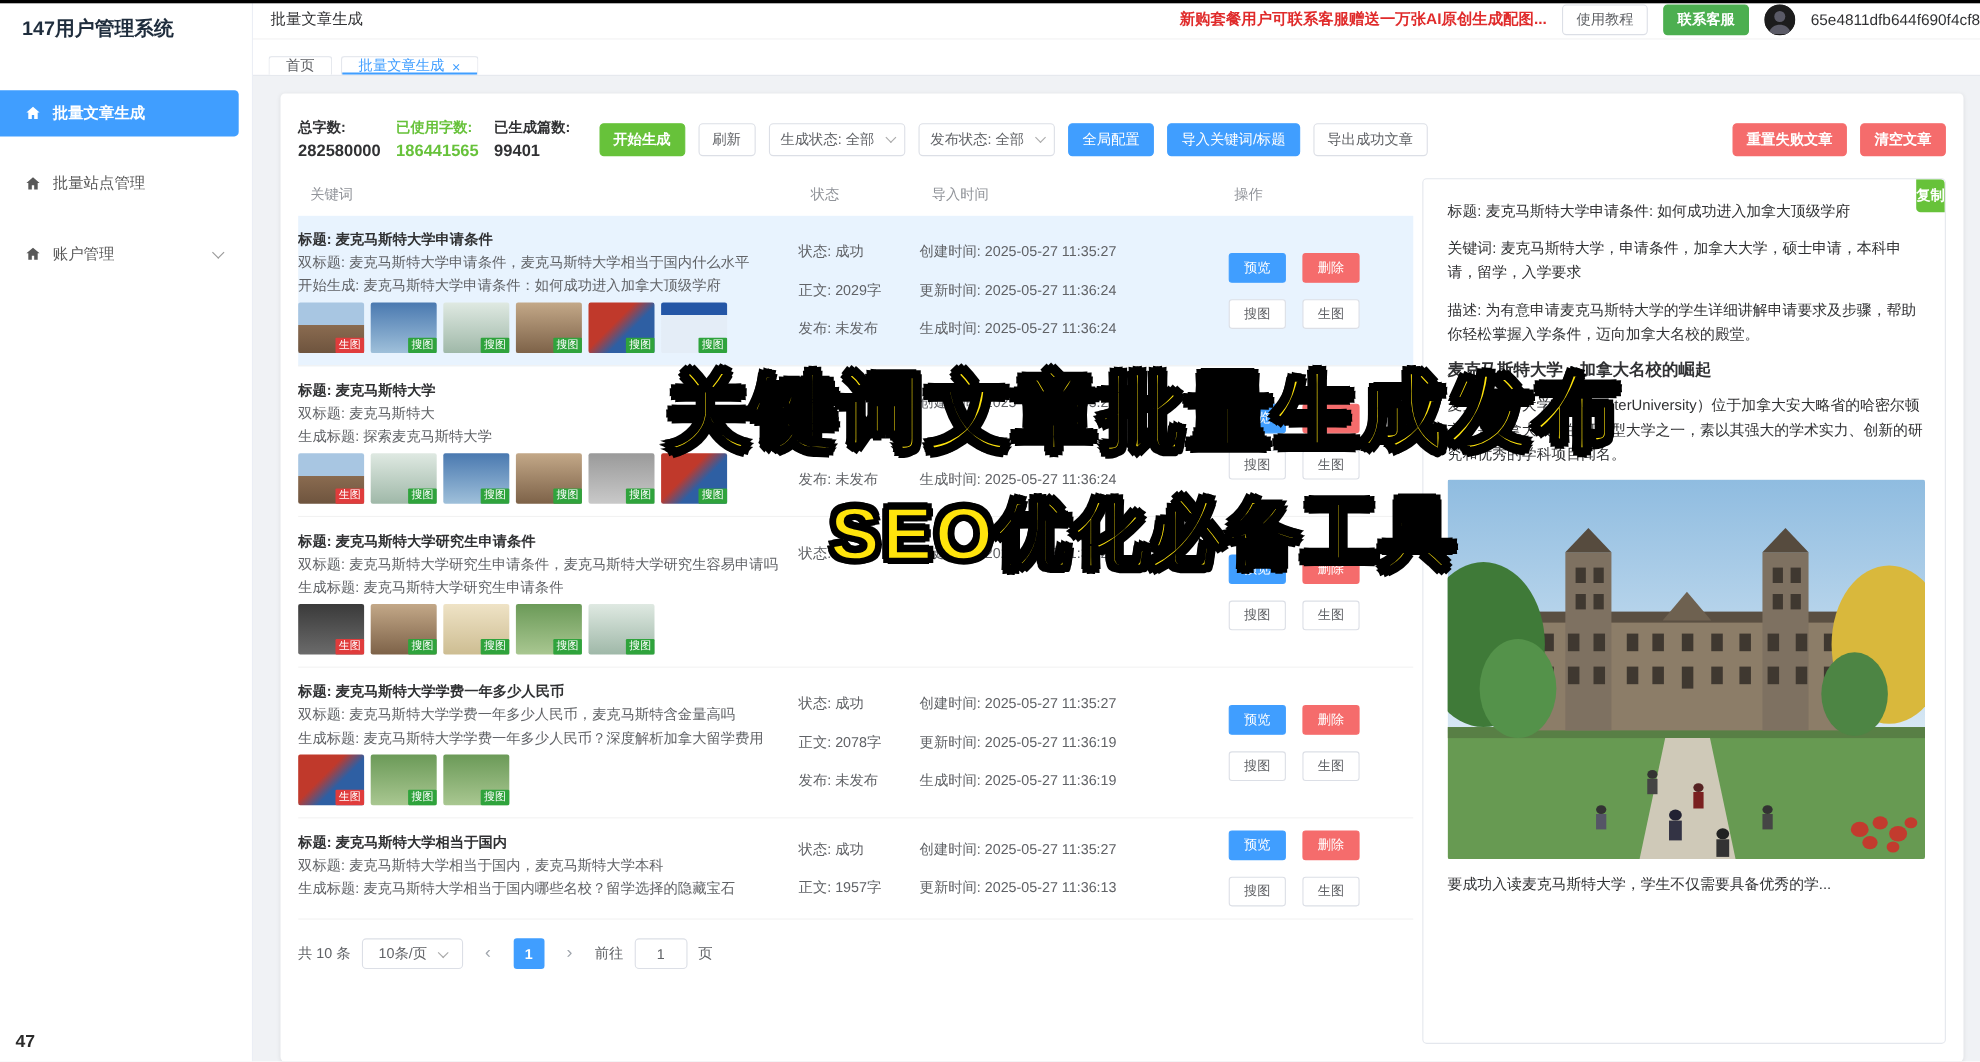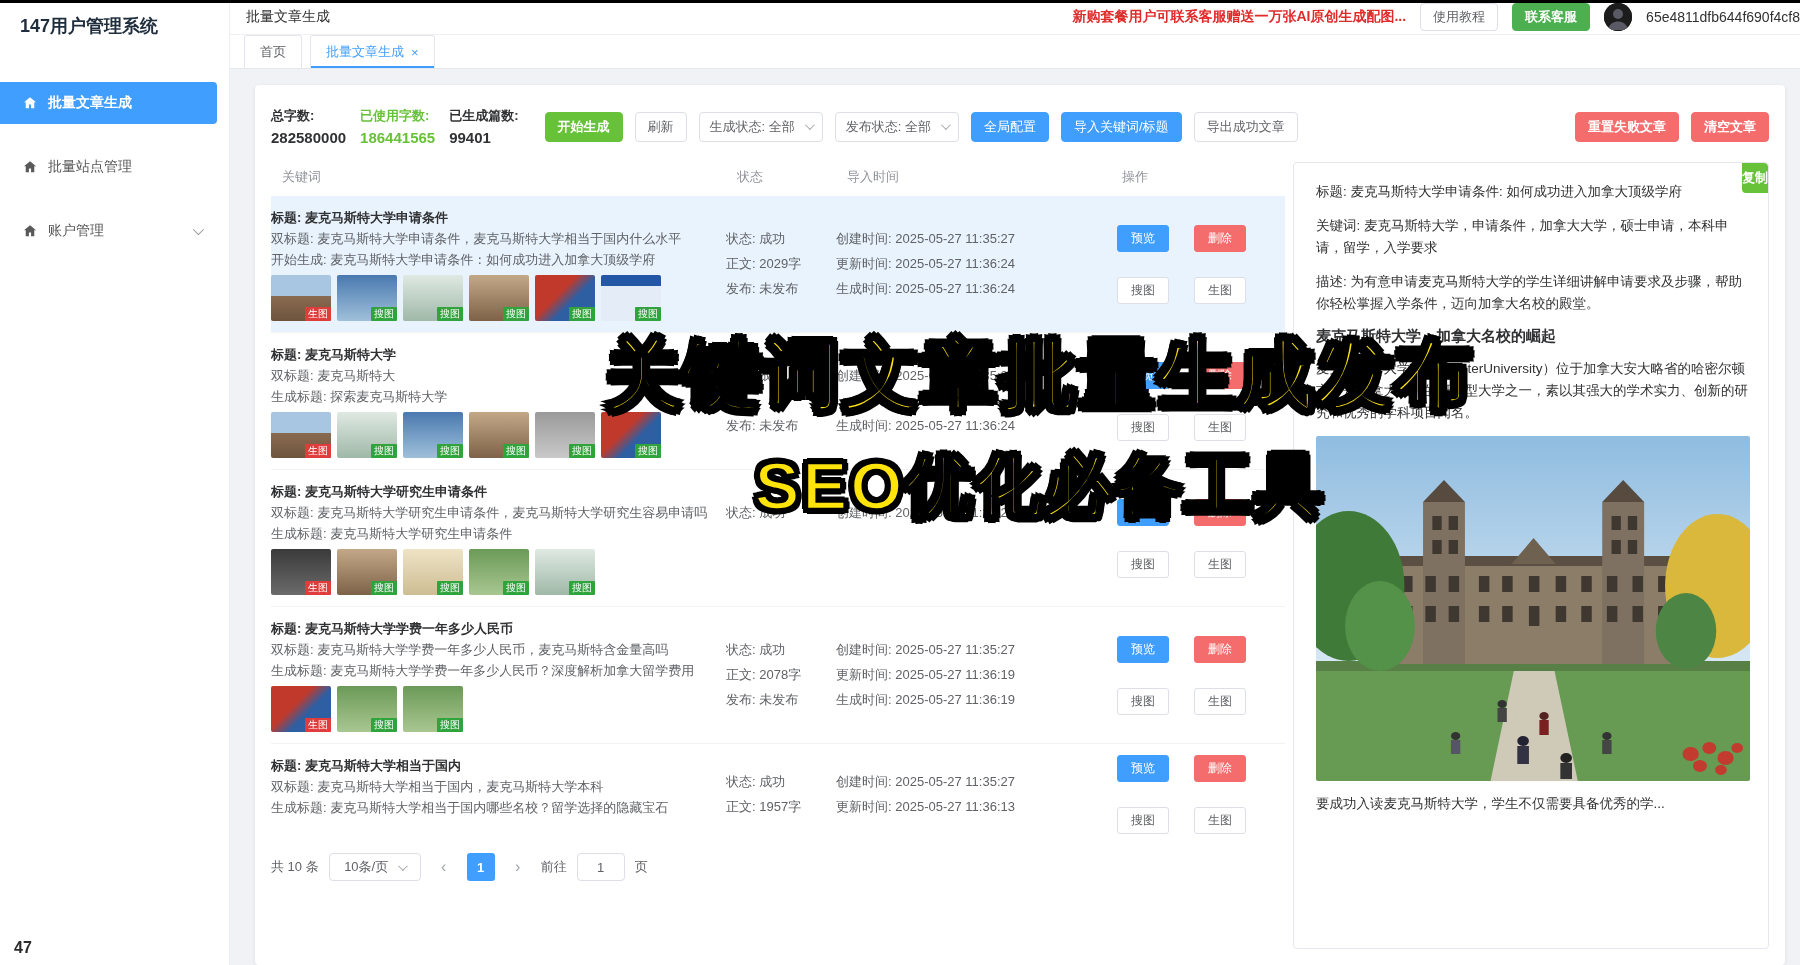--- a/index.html
+++ b/index.html
@@ -30,21 +30,21 @@
   .notice{color:var(--c-notice);font-weight:bold;font-size:14px;}
   .btn{display:inline-flex;align-items:center;justify-content:center;border-radius:4px;font-size:13px;cursor:pointer;border:1px solid #dcdfe6;background:#fff;color:#606266;height:28px;padding:0 12px;white-space:nowrap;}
   .btn.b-green{background:var(--c-success);border-color:var(--c-success);color:#fff;font-weight:bold;}
   .btn.b-contact{background:var(--c-contact);border-color:var(--c-contact);color:#fff;font-weight:bold;}
   .btn.b-blue{background:var(--c-accent);border-color:var(--c-accent);color:#fff;}
   .btn.b-red{background:var(--c-danger);border-color:var(--c-danger);color:#fff;}
   .avatar{width:28px;height:28px;border-radius:50%;overflow:hidden;flex-shrink:0;background:#1c1c1c;}
   .uid{font-size:14px;color:#303133;}
 
   .tabbar{height:40px;background:#fff;border-bottom:1px solid #e4e7ed;display:flex;align-items:flex-end;padding-left:14px;gap:8px;}
-  .tab{height:33px;padding:0 15px;border:1px solid #e4e7ed;border-bottom:none;border-radius:3px 3px 0 0;font-size:13px;color:#606266;background:#fff;display:flex;align-items:center;gap:7px;cursor:pointer;}
+  .tab{height:17px;padding:0 15px;border:1px solid #e4e7ed;border-bottom:none;border-radius:3px 3px 0 0;font-size:13px;color:#606266;background:#fff;display:flex;align-items:center;gap:7px;cursor:pointer;}
   .tab.active{color:var(--c-accent);box-shadow:inset 0 -2px 0 var(--c-accent);}
   .tab-close{font-size:13px;line-height:1;}
 
   .content{flex:1;position:relative;padding:16px 15px 0 25px;}
   .card{background:#fff;border-radius:4px;box-shadow:0 1px 4px rgba(0,0,0,.08);width:1530px;height:880px;padding:16px;display:flex;flex-direction:column;}
 
   
   .toolbar{display:flex;align-items:center;gap:12px;padding:6px 0 16px;}
   .stat{margin-right:14px;}
   .stat-label{font-size:13px;font-weight:bold;color:#303133;}
@@ -68,25 +68,25 @@
   .row{display:flex;padding:11px 0;border-bottom:1px solid #f2f2f2;}
   .row.highlight{background:var(--c-row_highlight);}
   .col-kw{width:455px;padding-right:14px;}
   .kw-title{font-weight:bold;color:#303133;font-size:13px;line-height:21px;}
   .kw-line{color:#606266;font-size:13px;line-height:21px;}
   .thumbs{display:flex;gap:6px;margin-top:5px;}
   .thumb{width:60px;height:46px;border-radius:2px;position:relative;flex-shrink:0;}
   .badge{position:absolute;right:0;bottom:0;font-size:10px;color:#fff;padding:1px 3px;line-height:12px;border-radius:1px;}
   .badge.gen{background:#e03c3c;}
   .badge.search{background:#2fa33c;}
-  .col-meta{width:385px;display:flex;flex-direction:column;justify-content:center;gap:3px;flex-shrink:0;}
+  .col-meta{width:385px;display:flex;flex-direction:column;justify-content:center;gap:13px;flex-shrink:0;}
   .meta-line{display:flex;font-size:13px;color:#606266;line-height:22px;min-height:22px;}
   .m-s{width:110px;flex-shrink:0;}
   .m-t{flex:1;}
-  .col-actions{flex:1;display:flex;flex-wrap:wrap;gap:25px;align-content:center;align-items:flex-end;padding-left:6px;}
+  .col-actions{flex:1;display:flex;flex-wrap:wrap;gap:15px;align-content:center;align-items:flex-end;padding-left:6px;}
   .btn-sm{height:27px;padding:0 13px;font-size:12px;border-radius:3px;border:1px solid #dcdfe6;background:#fff;color:#606266;cursor:pointer;}
   .btn-sm.b-primary{background:var(--c-accent);border-color:var(--c-accent);color:#fff;}
   .btn-sm.b-danger{background:var(--c-danger);border-color:var(--c-danger);color:#fff;}
 
   .pagination{display:flex;align-items:center;gap:10px;padding:14px 0 0;font-size:13px;color:#606266;}
   .pg-select{min-width:92px;height:28px;justify-content:center;}
   .pg-arrow{width:26px;height:28px;display:flex;align-items:center;justify-content:center;color:#a0a6ad;font-size:16px;cursor:pointer;}
   .pg-num{width:28px;height:28px;background:var(--c-accent);color:#fff;border-radius:3px;display:flex;align-items:center;justify-content:center;font-weight:bold;cursor:pointer;}
   .pg-goto-input{width:48px;height:28px;border:1px solid #dcdfe6;border-radius:4px;text-align:center;font-size:13px;color:#606266;}
 

